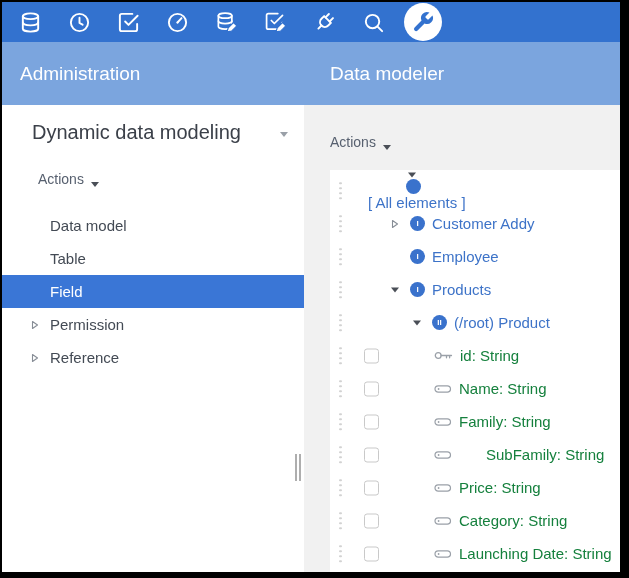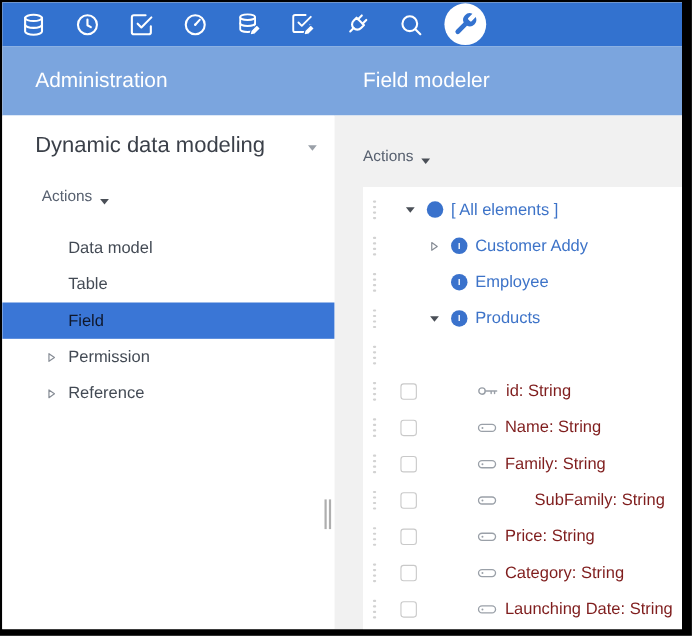--- a/index.html
+++ b/index.html
@@ -12,53 +12,53 @@
     background:#fff;display:flex;flex-direction:column;overflow:hidden;
   }
   
   .toolbar{height:40px;background:#3372cf;display:flex;align-items:center;padding-left:4px;flex:none;}
   .tb-btn{width:49px;height:40px;display:flex;align-items:center;justify-content:center;cursor:pointer;}
   .tb-btn .ic{display:flex;align-items:center;justify-content:center;}
   .tb-btn.active-btn{width:49px;}
   .tb-circle{width:38px;height:38px;border-radius:50%;background:#fff;display:flex;align-items:center;justify-content:center;}
   
   .hdr{height:63px;background:#7ba5de;display:flex;flex:none;color:#fff;font-size:19px;}
-  .hdr-left{width:302px;flex:none;display:flex;align-items:center;padding-left:30px;box-sizing:border-box;text-align:center;}
+  .hdr-left{width:302px;flex:none;display:flex;align-items:center;padding-left:18px;box-sizing:border-box;text-align:center;}
   .hdr-right{flex:1;display:flex;align-items:center;padding-left:26px;}
   
   .content{flex:1;display:flex;min-height:0;}
   .left-panel{width:302px;flex:none;background:#fff;position:relative;box-sizing:border-box;}
   .lp-title{margin:16px 30px 0 30px;font-size:20px;color:#3b4049;}
   .title-caret{position:absolute;right:16px;top:27px;width:0;height:0;cursor:pointer;
     border-left:4.5px solid transparent;border-right:4.5px solid transparent;border-top:5px solid #9aa0a8;}
   .actions{font-size:14px;color:#57606f;cursor:pointer;display:inline-flex;align-items:flex-end;gap:7px;}
   .actions .dd-caret{width:0;height:0;border-left:4.5px solid transparent;border-right:4.5px solid transparent;border-top:5px solid #4a4f57;}
   .lp-actions-wrap{margin:26px 0 0 36px;}
   .menu{margin-top:21px;}
-  .menu-item{height:33px;display:flex;align-items:center;padding-left:40px;font-size:15px;color:#434a54;cursor:pointer;}
-  .menu-item.selected{background:#3a76d6;color:#0f172a;align-items:center;}
+  .menu-item{height:33px;display:flex;align-items:center;padding-left:28px;font-size:15px;color:#434a54;cursor:pointer;}
+  .menu-item.selected{background:#3a76d6;color:#ffffff;align-items:center;}
   .tri-slot{width:20px;display:flex;align-items:center;}
   .grip{position:absolute;right:3px;top:349px;display:flex;gap:2px;cursor:col-resize;}
   .grip i{width:2px;height:27px;background:#aeaeae;}
   
   .right-panel{flex:1;background:#f1f1f1;display:flex;flex-direction:column;min-width:0;}
   .rp-actions-wrap{margin:28px 0 0 26px;flex:none;}
   .tree-card{margin:19px 0 0 26px;background:#fff;flex:1;padding-top:4px;overflow:hidden;}
   .tree-row{height:33px;position:relative;display:flex;align-items:center;cursor:pointer;}
   .drag-dots{position:absolute;left:9px;top:50%;transform:translateY(-50%);display:flex;flex-direction:column;gap:2.5px;cursor:grab;}
   .drag-dots i{width:2.5px;height:2.5px;border-radius:50%;background:#d2d2d2;}
   .cbx{position:absolute;left:34px;top:50%;transform:translateY(-50%);width:15px;height:15px;
     border:1px solid #c9c9c9;border-radius:3px;background:#fff;box-sizing:border-box;cursor:pointer;}
   .row-main{display:flex;align-items:center;}
   .toggle{width:20px;display:flex;align-items:center;cursor:pointer;}
   .node-icon{margin-right:7px;display:flex;align-items:center;}
   .circle-badge{width:15px;height:15px;border-radius:50%;background:#3a72cc;color:#fff;font-size:8px;
     font-weight:bold;display:flex;align-items:center;justify-content:center;}
   .lbl-element{color:#3d73c8;font-size:15px;white-space:nowrap;}
-  .lbl-field{color:#7f1d1d;font-size:15px;white-space:nowrap;}
+  .lbl-field{color:#15803d;font-size:15px;white-space:nowrap;}
 </style>
 </head>
 <body>
 
 <div class="app">
 
   <div class="toolbar">
       <div class="tb-btn">
         <span class="ic">
           <svg width="23" height="23" viewBox="0 0 24 24" fill="none" stroke="#fff" stroke-width="2" stroke-linecap="round" stroke-linejoin="round">
@@ -144,21 +144,21 @@
           </span>
         </span>
       </div>
     </div>
 
   <div class="hdr">
     <div class="hdr-left">
       <span>Administration</span>
     </div>
     <div class="hdr-right">
-      <span>Field modeler</span>
+      <span>Data modeler</span>
     </div>
   </div>
 
   <div class="content">
 
     <div class="left-panel">
       <div class="lp-title">Dynamic data modeling</div>
       <span class="title-caret"></span>
       <div class="lp-actions-wrap">
         <span class="actions">
@@ -210,21 +210,21 @@
         </span>
       </div>
       <div class="tree-card">
           <div class="tree-row">
             <span class="drag-dots">
               <i></i>
               <i></i>
               <i></i>
               <i></i>
             </span>
-            <span class="row-main" style="margin-left: 38px;">
+            <span class="row-main" style="margin-left: 38px; flex-direction: column;">
               <span class="toggle">
                 <svg width="10" height="9" viewBox="0 0 10 9">
                   <polygon points="1,2.5 9,2.5 5,7.5" fill="#4a4f57"></polygon>
                 </svg>
               </span>
               <span class="node-icon">
                 <span class="circle-badge"></span>
               </span>
               <span class="lbl-element">[ All elements ]</span>
             </span>
@@ -282,20 +282,31 @@
               <span class="lbl-element">Products</span>
             </span>
           </div>
           <div class="tree-row">
             <span class="drag-dots">
               <i></i>
               <i></i>
               <i></i>
               <i></i>
             </span>
+            <span class="row-main" style="margin-left: 82px;">
+              <span class="toggle">
+                <svg width="10" height="9" viewBox="0 0 10 9">
+                  <polygon points="1,2.5 9,2.5 5,7.5" fill="#4a4f57"></polygon>
+                </svg>
+              </span>
+              <span class="node-icon">
+                <span class="circle-badge">II</span>
+              </span>
+              <span class="lbl-element">(/root) Product</span>
+            </span>
           </div>
           <div class="tree-row">
             <span class="drag-dots">
               <i></i>
               <i></i>
               <i></i>
               <i></i>
             </span>
             <span class="cbx"></span>
             <span class="row-main" style="margin-left: 104px;">

